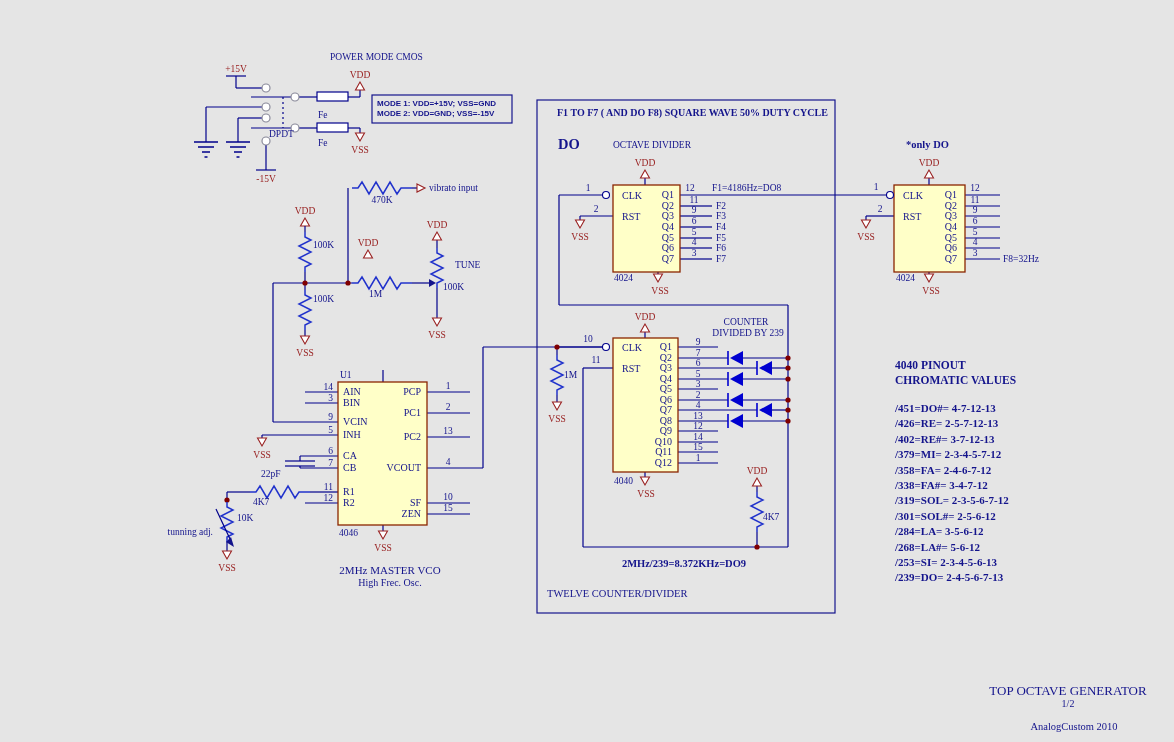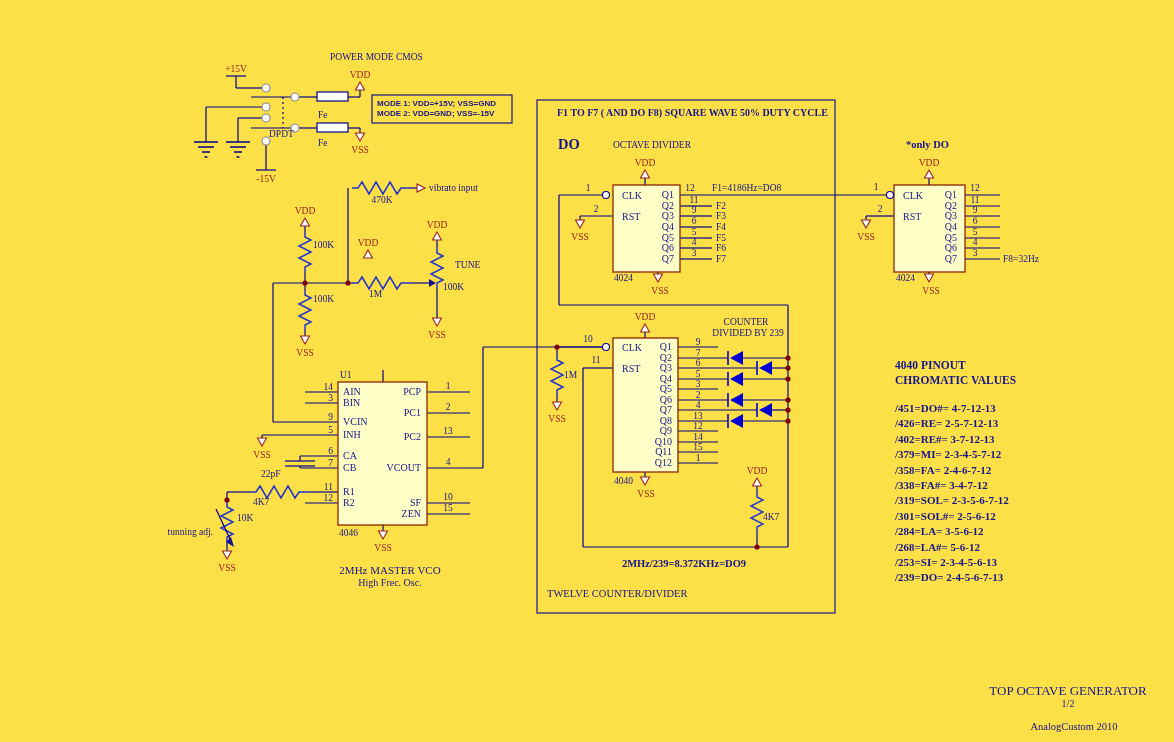--- a/index.html
+++ b/index.html
@@ -1,16 +1,16 @@
 <!DOCTYPE html>
 <html><head>
 <meta charset="utf-8">
 <style>
   html,body{margin:0;padding:0;background:#ffffff;}
-  .stage{position:relative;width:1174px;height:742px;background:#fde047;overflow:hidden;}
+  .stage{position:relative;width:1174px;height:742px;background:#e5e5e5;overflow:hidden;}
   svg{position:absolute;left:0;top:0;}
   text{font-family:"Liberation Serif","DejaVu Serif",serif;fill:#14148c;}.t9{font-size:9.5px}.t10{font-size:10px}.t105{font-size:10.5px}
   .t11{font-size:11px}.t115{font-size:11.5px}.t13{font-size:13px}.t14{font-size:14.5px}
   .b{font-weight:bold}
   .mid{text-anchor:middle}.end{text-anchor:end}
   .sup{fill:#992222}
   .sans{font-family:"Liberation Sans","DejaVu Sans",sans-serif;font-size:8px;font-weight:bold;}
   .w{stroke:#00008b;stroke-width:1.2;fill:none;}
   .res{stroke:#2233cc;stroke-width:1.5;fill:none;}
   .chip{fill:#ffffc8;stroke:#8b2500;stroke-width:1.3;}

